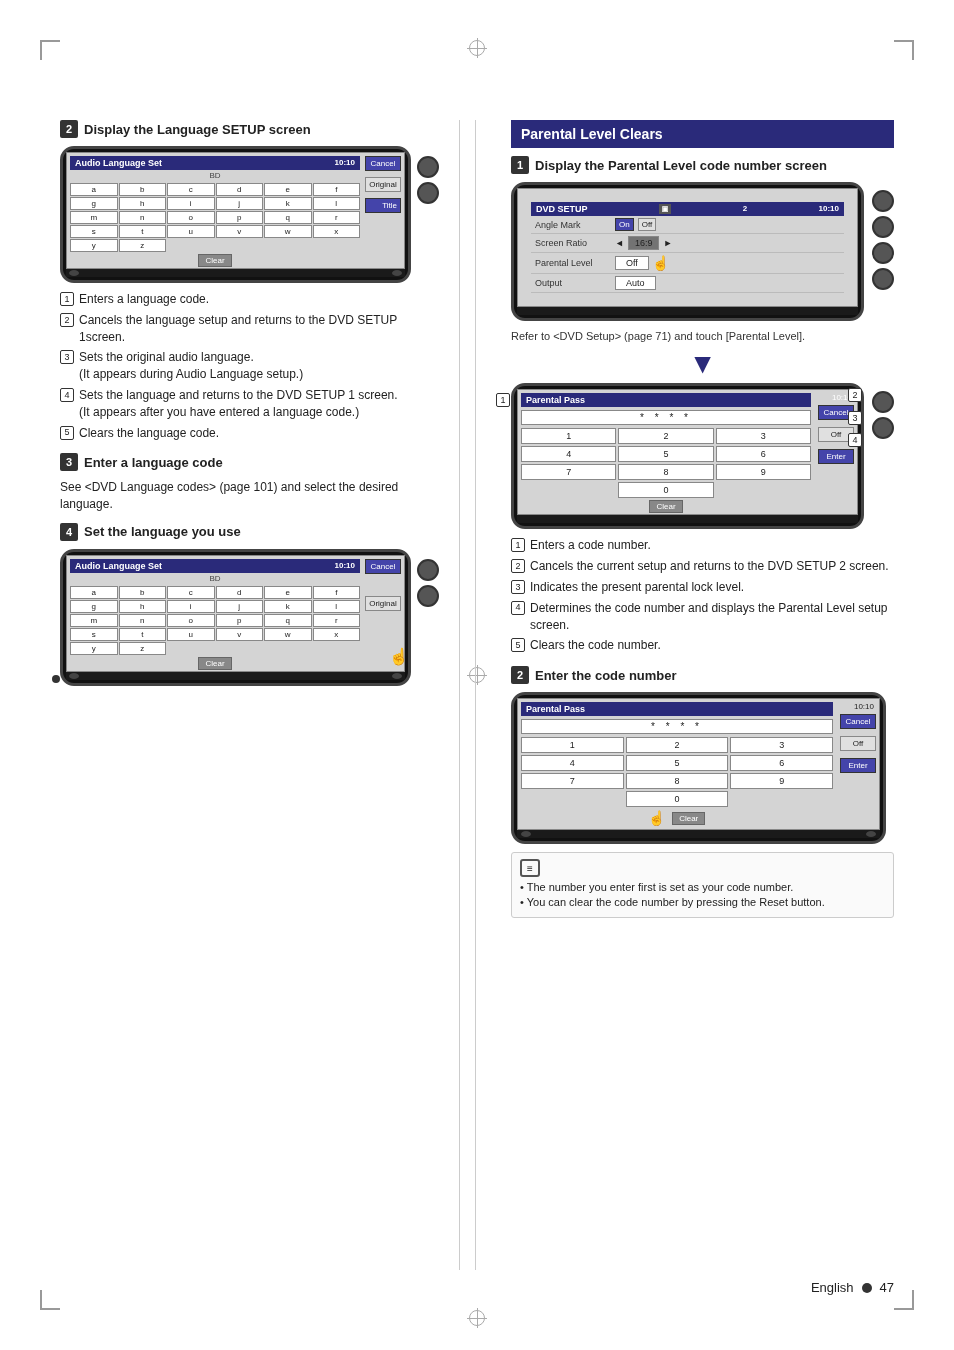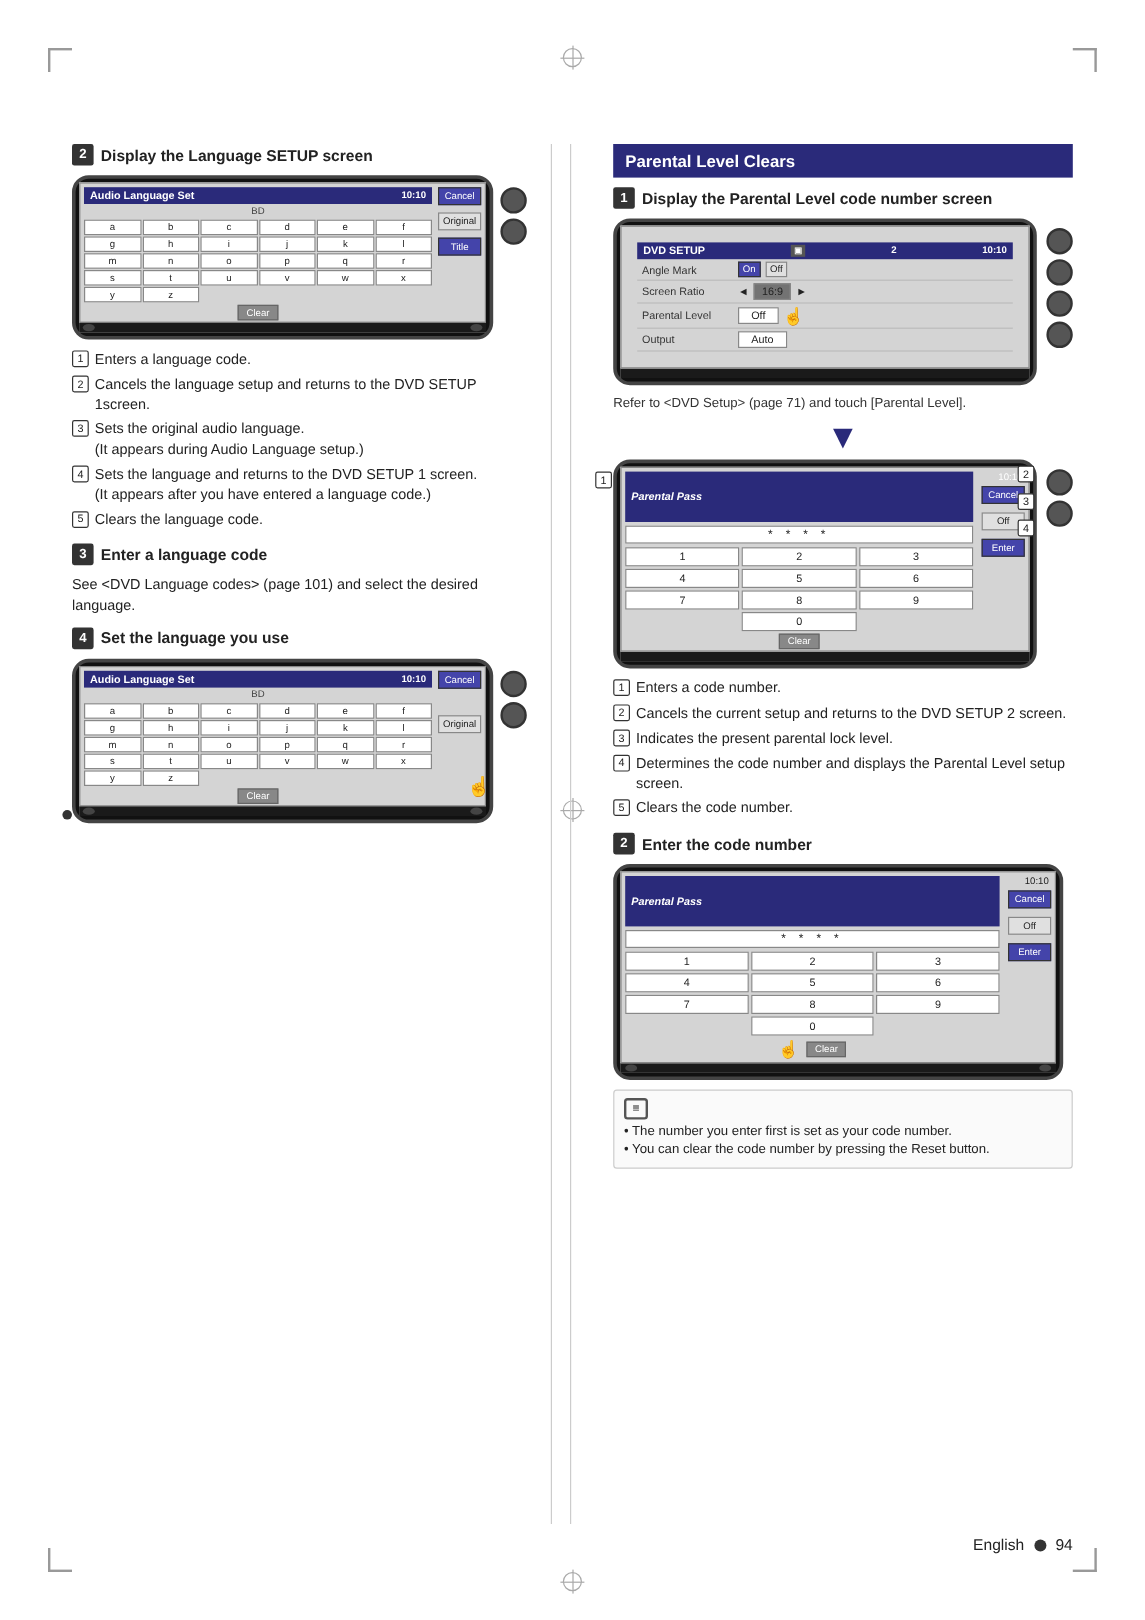--- a/index.html
+++ b/index.html
@@ -239,25 +239,24 @@
       position: relative;
       display: flex;
       gap: 3px;
     }
     .parental-pass-main {
       flex: 1;
     }
     .parental-pass-title {
       background: #2a2a7a;
       color: #fff;
-      padding: 16px 5px;
+      padding: 2px 5px;
       font-size: 9px;
       font-weight: bold;
       margin-bottom: 3px;
-      font-style: italic;
     }
     .parental-stars {
       text-align: center;
       letter-spacing: 4px;
       font-size: 10px;
       margin-bottom: 3px;
       background: #fff;
       border: 1px solid #888;
       padding: 1px;
     }
@@ -507,21 +506,21 @@
                 <div class="key-btn">y</div>
                 <div class="key-btn">z</div>
               </div>
               <div style="margin-top:3px; text-align:center;">
                 <span style="background:#888; color:#fff; font-size:8px; padding:1px 6px; border:1px solid #666;">Clear</span>
               </div>
             </div>
             <div class="audio-lang-sidebar">
               <div style="background:#4444aa;color:#fff;font-size:8px;padding:2px 3px;width:36px;text-align:center;border:1px solid #333;">Cancel</div>
               <div style="background:#e0e0e0;font-size:8px;padding:2px 3px;width:36px;text-align:center;border:1px solid #888;margin-top:4px;">Original</div>
-              <div style="background:#4444aa;color:#fff;font-size:8px;padding:2px 3px;width:36px;text-align:center;border:1px solid #333;margin-top:4px;">Title</div>
+              <div style="background:#4444aa;color:#fff;font-size:8px;padding:2px 3px;width:36px;text-align:right;border:1px solid #333;margin-top:4px;">Title</div>
             </div>
           </div>
 
           <div style="background:#1a1a1a; height:8px; display:flex; align-items:center; padding:0 3px; gap:3px;">
             <div style="width:10px;height:6px;border-radius:50%;background:#444;"></div>
             <div style="flex:1; display:flex; justify-content:flex-end;">
               <div style="width:10px;height:6px;border-radius:50%;background:#444;"></div>
             </div>
           </div>
         </div>
@@ -822,14 +821,14 @@
     </div>
 
 
   </div>
 
 </div>
 
 <div class="footer">
   <span>English</span>
   <div class="footer-dot"></div>
-  <span>94</span>
+  <span>47</span>
 </div>
 
 </body></html>

